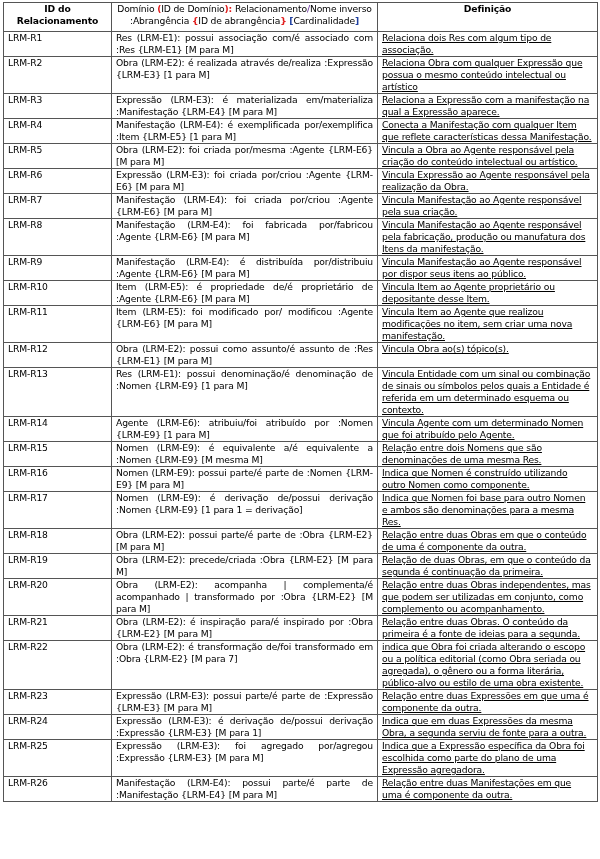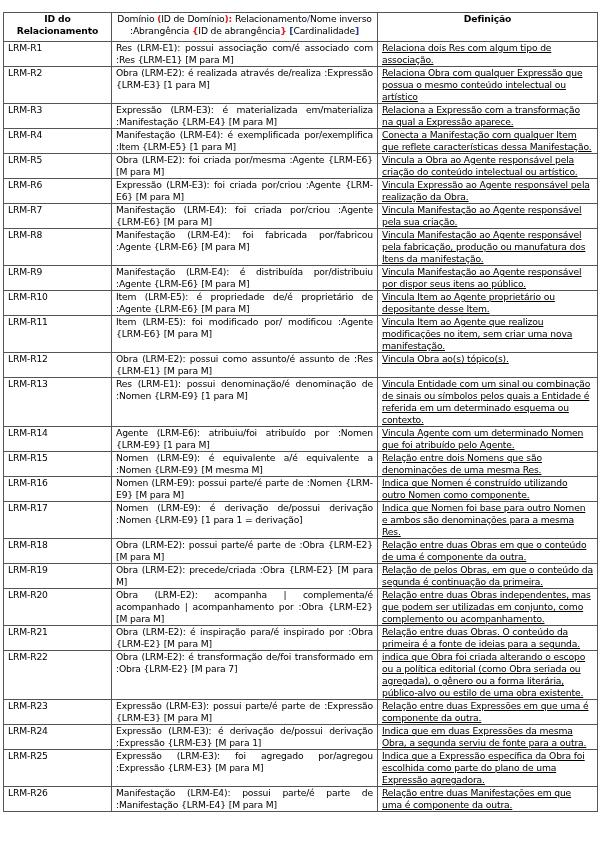--- a/index.html
+++ b/index.html
@@ -10,21 +10,21 @@
   body {
     width: 600px;
     height: 859px;
     overflow: hidden;
     font-family: "DejaVu Sans", "Liberation Sans", sans-serif;
     color: #000;
   }
   table.rel-table {
     position: absolute;
     left: 3px;
-    top: 12px;
+    top: 2px;
     width: 594px;
     border-collapse: collapse;
     table-layout: fixed;
     font-size: 9.2px;
     line-height: 12px;
     letter-spacing: -0.15px;
   }
   table.rel-table col.c1 { width: 108px; }
   table.rel-table col.c2 { width: 266px; }
   table.rel-table col.c3 { width: 220px; }
@@ -88,21 +88,21 @@
         <td class="c-def">Relaciona dois Res com algum tipo de associação.</td>
       </tr>
       <tr>
         <td class="c-id">LRM-R2</td>
         <td class="c-dom">Obra (LRM-E2): é realizada através de/realiza :Expressão {LRM-E3} [1 para M]</td>
         <td class="c-def">Relaciona Obra com qualquer Expressão que possua o mesmo conteúdo intelectual ou artístico</td>
       </tr>
       <tr>
         <td class="c-id">LRM-R3</td>
         <td class="c-dom">Expressão (LRM-E3): é materializada em/materializa :Manifestação {LRM-E4} [M para M]</td>
-        <td class="c-def">Relaciona a Expressão com a transformação na qual a Expressão aparece.</td>
+        <td class="c-def">Relaciona a Expressão com a manifestação na qual a Expressão aparece.</td>
       </tr>
       <tr>
         <td class="c-id">LRM-R4</td>
         <td class="c-dom">Manifestação (LRM-E4): é exemplificada por/exemplifica :Item {LRM-E5} [1 para M]</td>
         <td class="c-def">Conecta a Manifestação com qualquer Item que reflete características dessa Manifestação.</td>
       </tr>
       <tr>
         <td class="c-id">LRM-R5</td>
         <td class="c-dom">Obra (LRM-E2): foi criada por/mesma :Agente {LRM-E6} [M para M]</td>
         <td class="c-def">Vincula a Obra ao Agente responsável pela criação do conteúdo intelectual ou artístico.</td>
@@ -168,25 +168,25 @@
         <td class="c-def">Indica que Nomen foi base para outro Nomen e ambos são denominações para a mesma Res.</td>
       </tr>
       <tr>
         <td class="c-id">LRM-R18</td>
         <td class="c-dom">Obra (LRM-E2): possui parte/é parte de :Obra {LRM-E2} [M para M]</td>
         <td class="c-def">Relação entre duas Obras em que o conteúdo de uma é componente da outra.</td>
       </tr>
       <tr>
         <td class="c-id">LRM-R19</td>
         <td class="c-dom">Obra (LRM-E2): precede/criada :Obra {LRM-E2} [M para M]</td>
-        <td class="c-def">Relação de pelos Obras, em que o conteúdo da segunda é continuação da primeira.</td>
+        <td class="c-def">Relação de duas Obras, em que o conteúdo da segunda é continuação da primeira.</td>
       </tr>
       <tr>
         <td class="c-id">LRM-R20</td>
-        <td class="c-dom">Obra (LRM-E2): acompanha | complementa/é acompanhado | acompanhamento por :Obra {LRM-E2} [M para M]</td>
+        <td class="c-dom">Obra (LRM-E2): acompanha | complementa/é acompanhado | transformado por :Obra {LRM-E2} [M para M]</td>
         <td class="c-def">Relação entre duas Obras independentes, mas que podem ser utilizadas em conjunto, como complemento ou acompanhamento.</td>
       </tr>
       <tr>
         <td class="c-id">LRM-R21</td>
         <td class="c-dom">Obra (LRM-E2): é inspiração para/é inspirado por :Obra {LRM-E2} [M para M]</td>
         <td class="c-def">Relação entre duas Obras. O conteúdo da primeira é a fonte de ideias para a segunda.</td>
       </tr>
       <tr>
         <td class="c-id">LRM-R22</td>
         <td class="c-dom">Obra (LRM-E2): é transformação de/foi transformado em :Obra {LRM-E2} [M para 7]</td>

